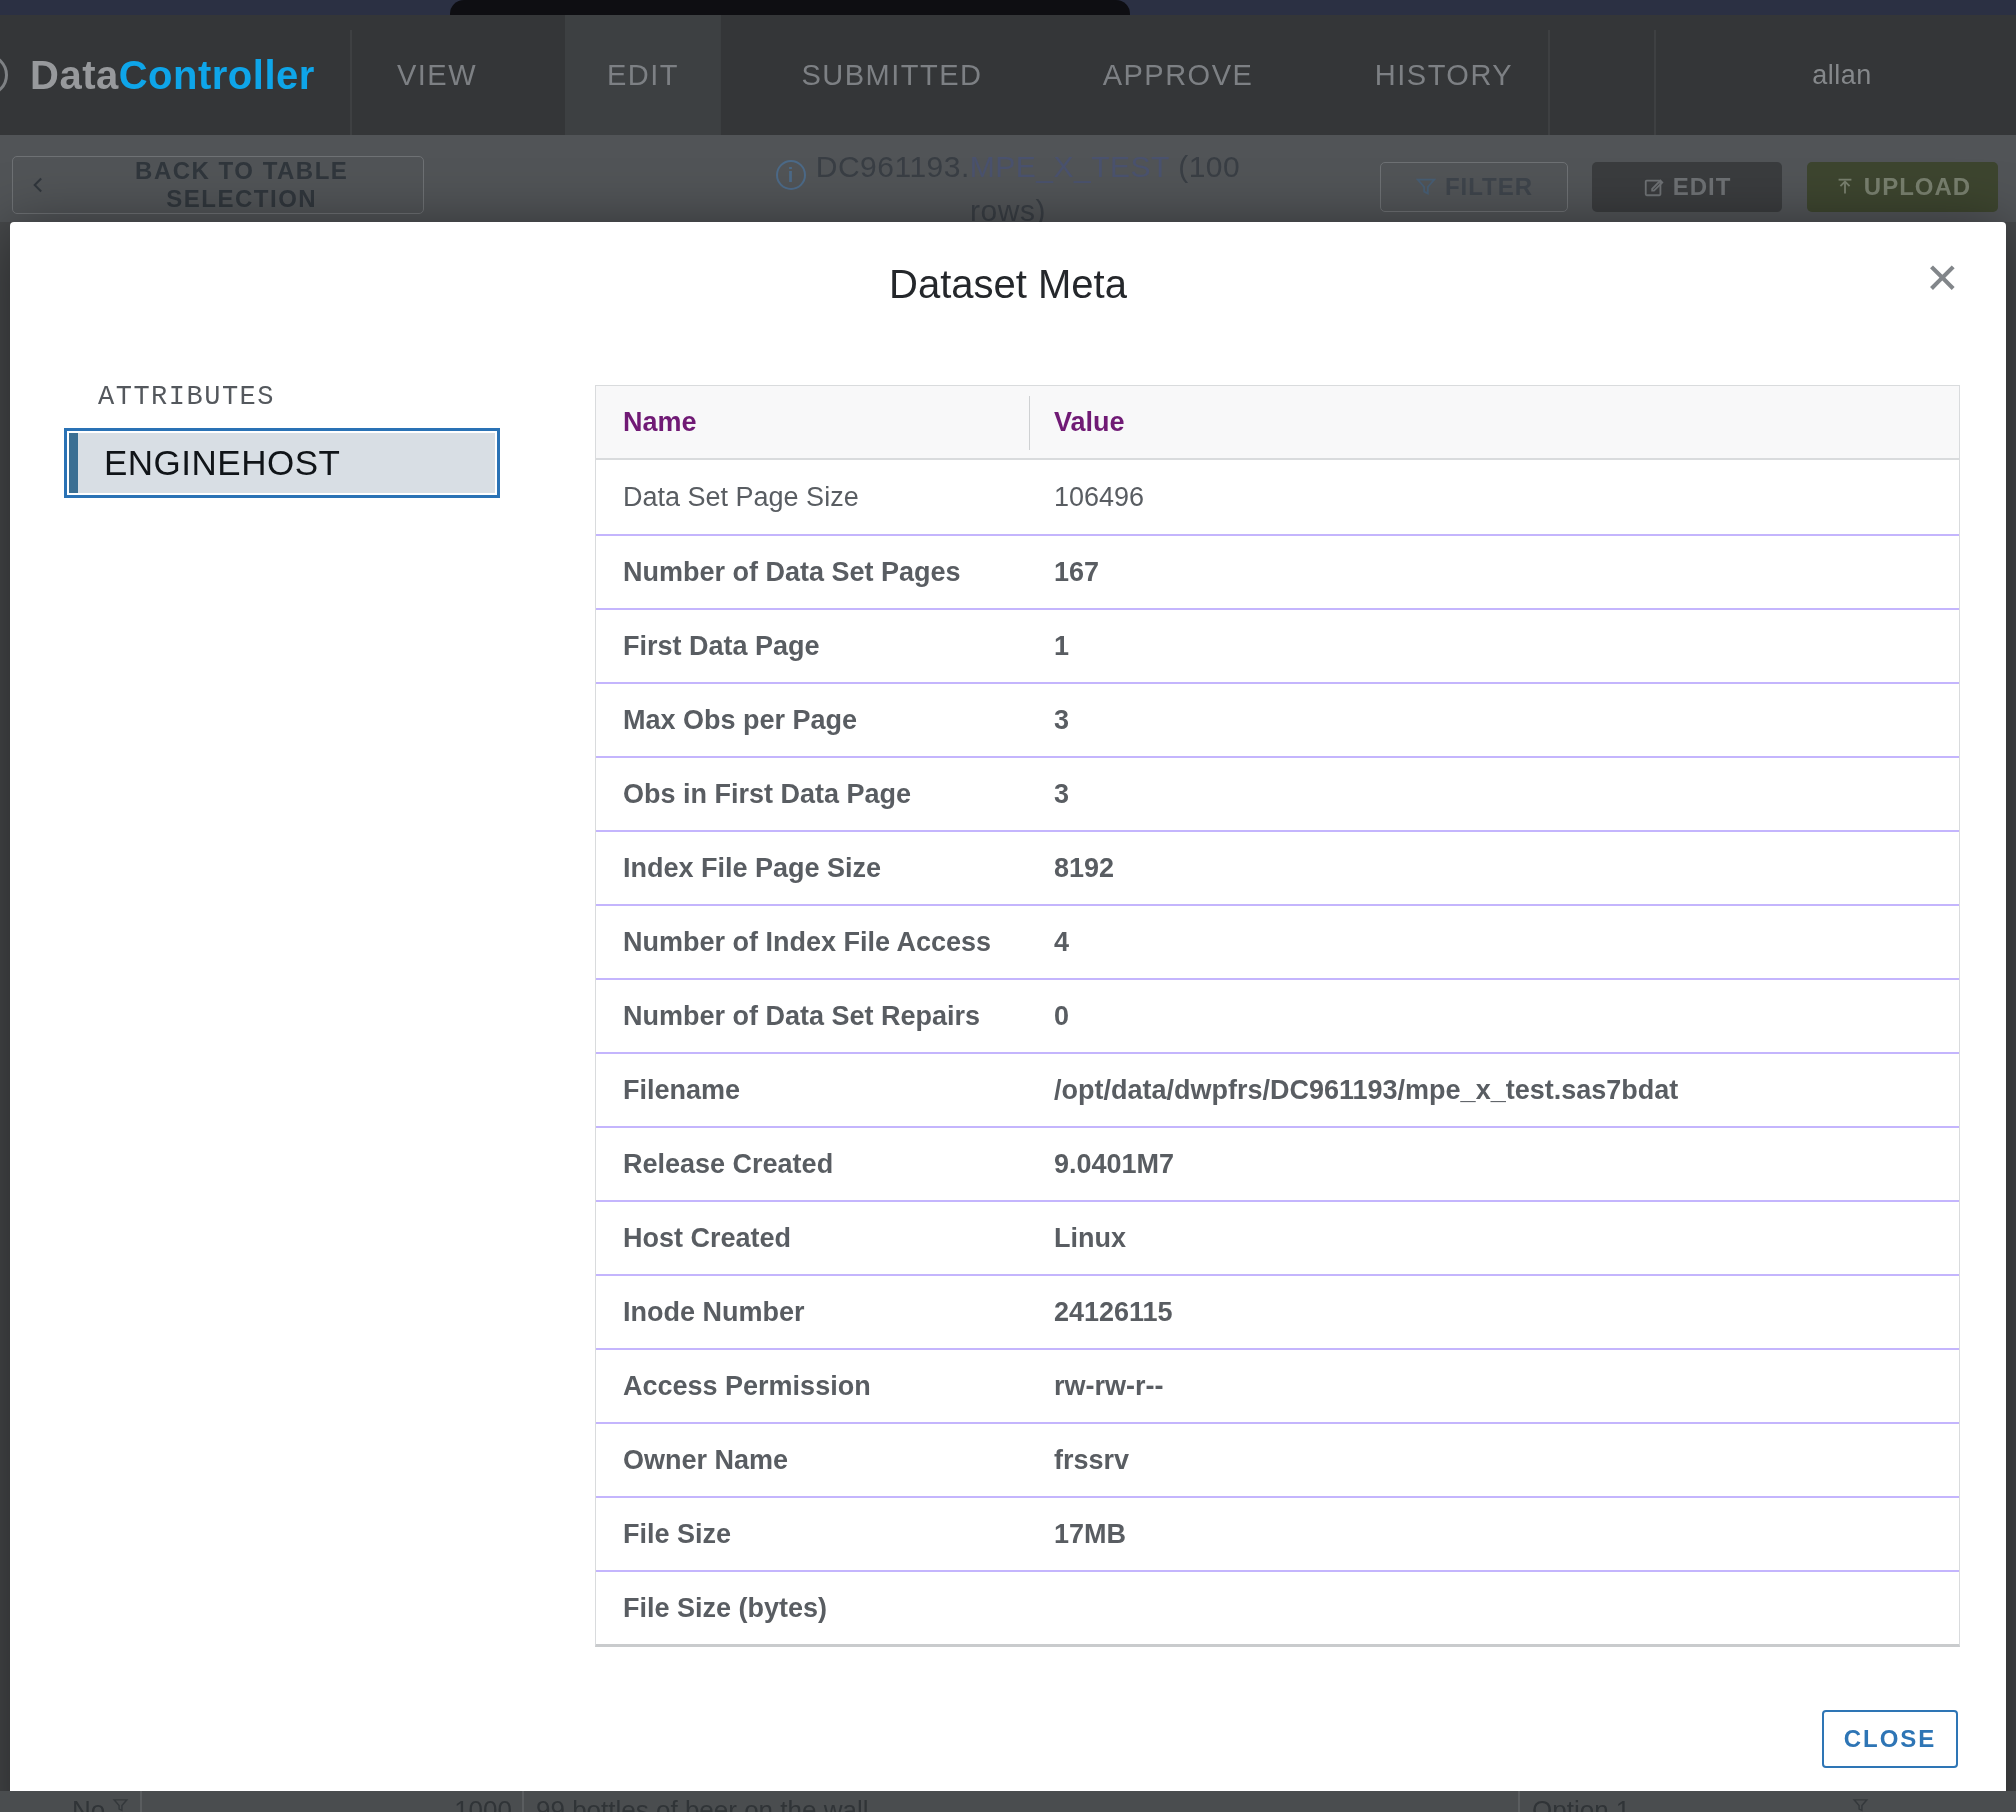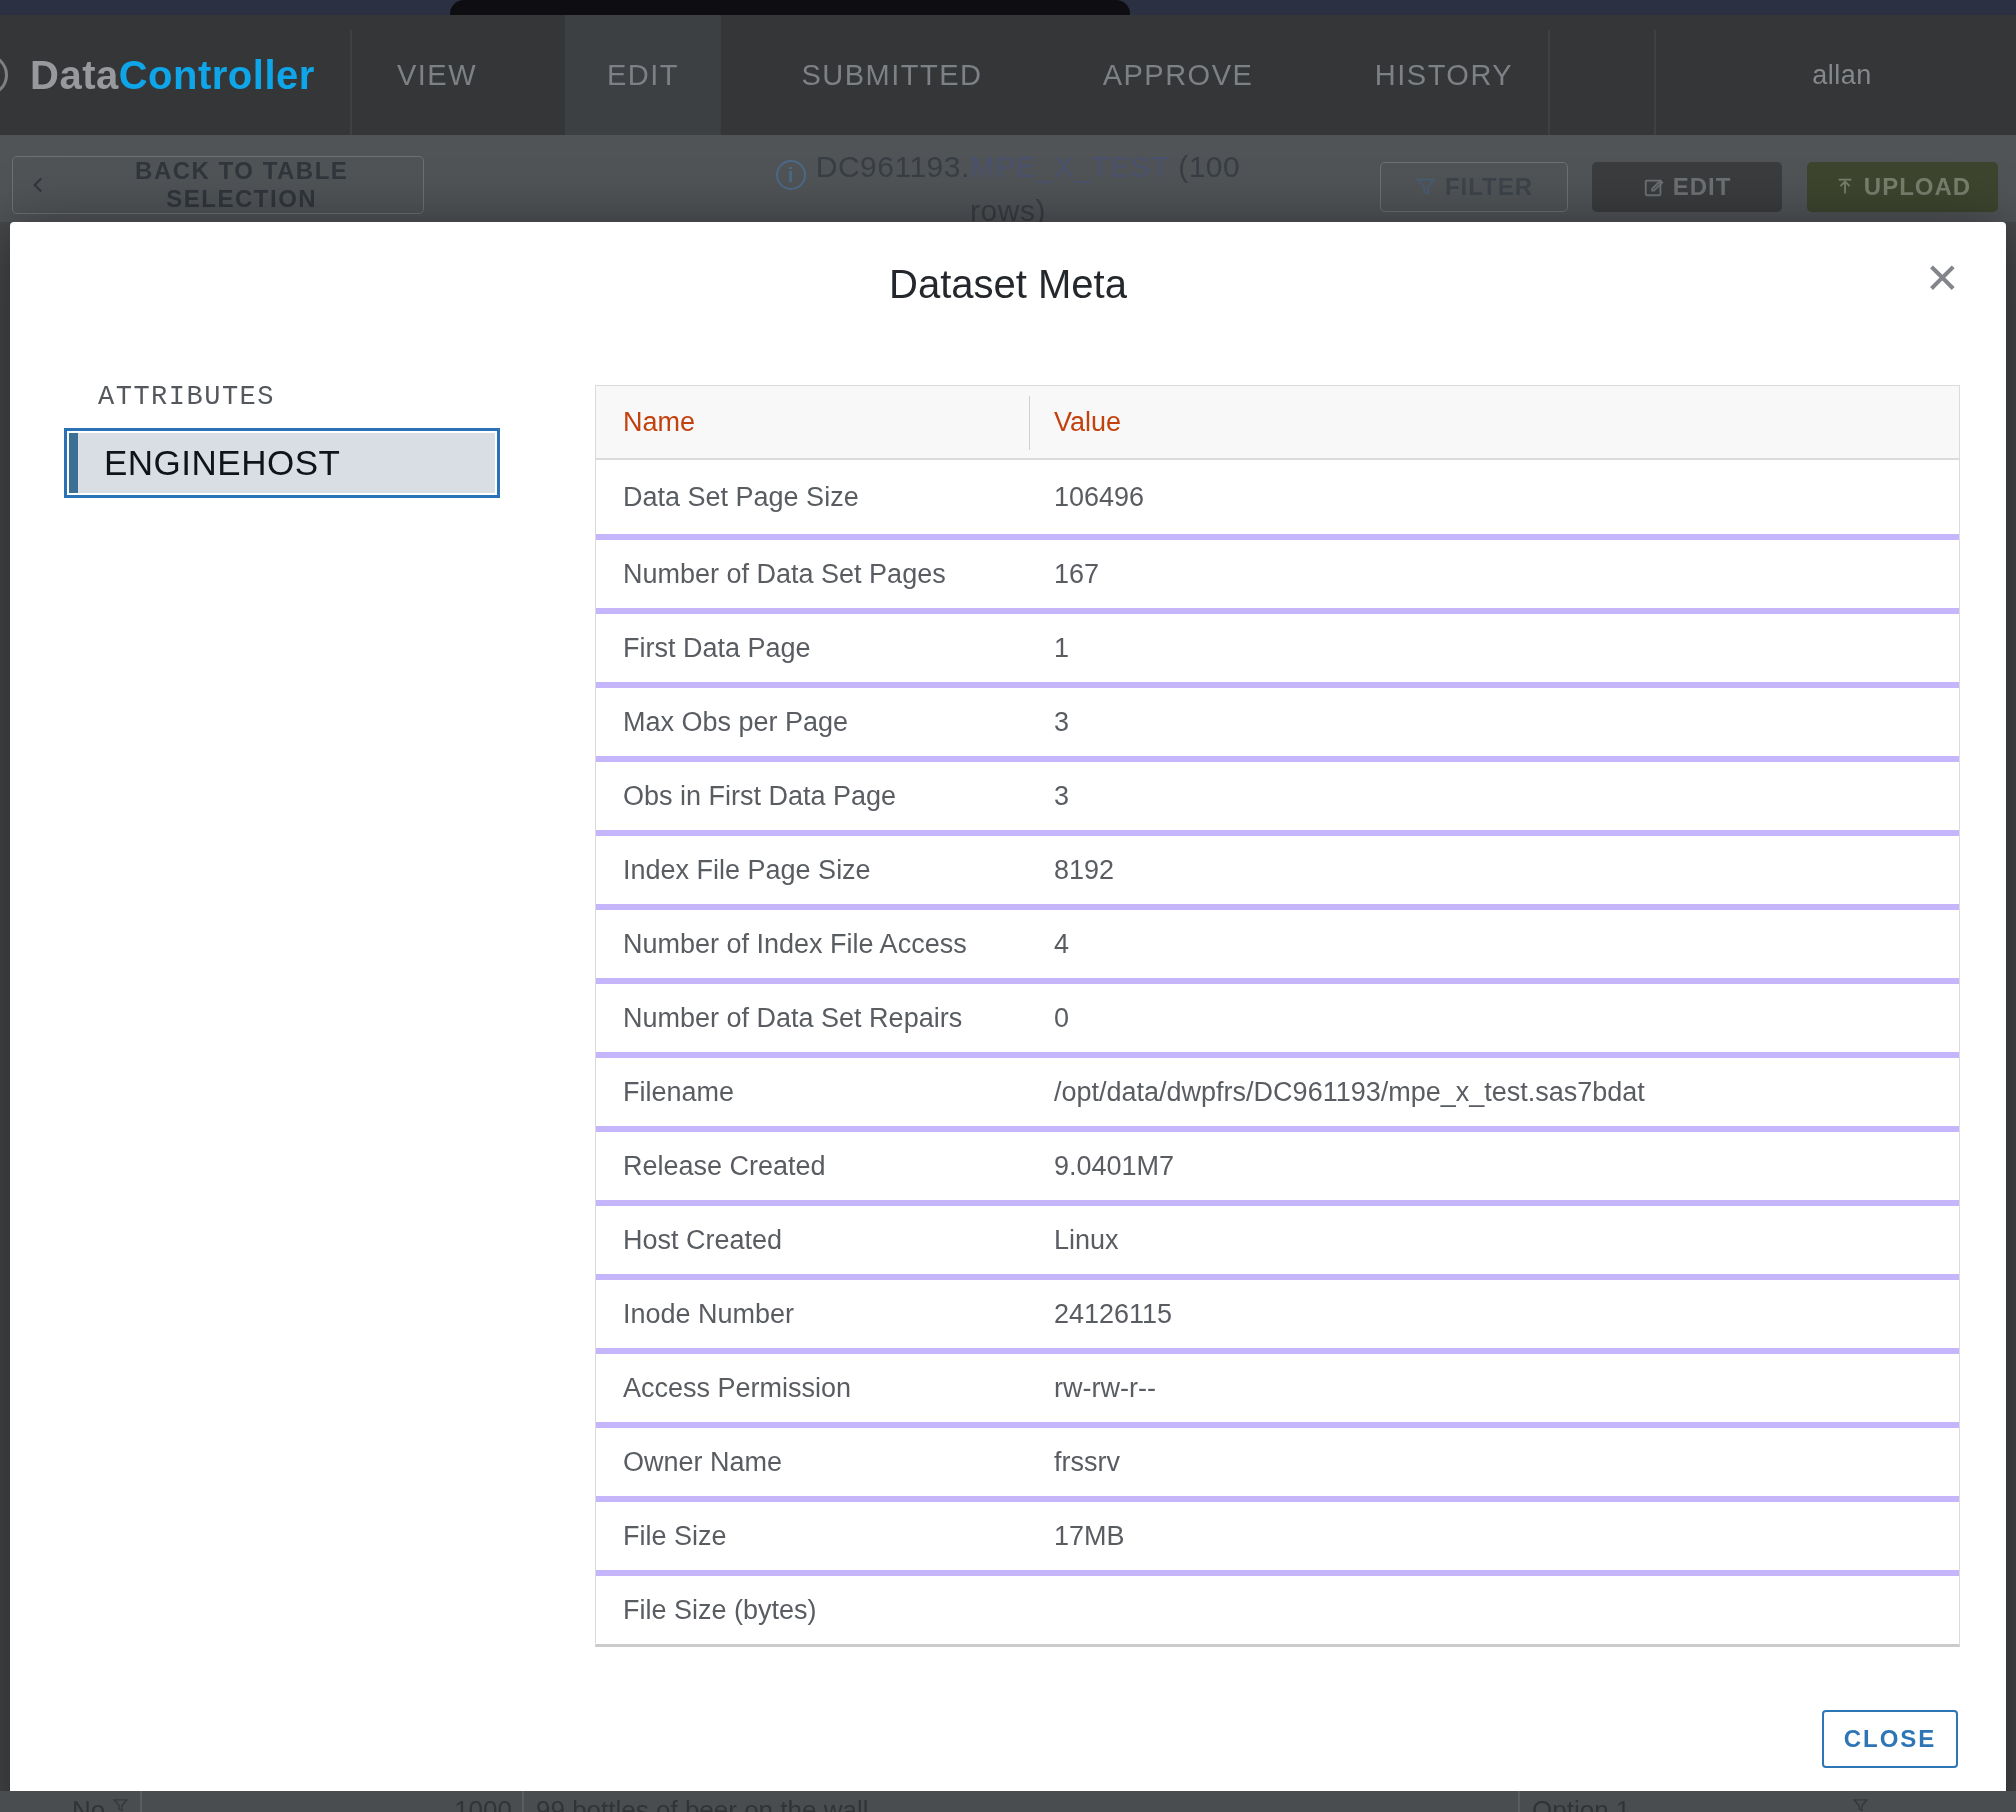--- a/index.html
+++ b/index.html
@@ -66,25 +66,25 @@
     border:3px solid #2a72b5; background:#ffffff; padding:2px; cursor:pointer; }
   .attr-inner { display:flex; align-items:center; width:100%; height:100%; background:#d8dee4; }
   .attr-bar { width:9px; align-self:stretch; background:#3b6f93; }
   .attr-label { margin-left:26px; font-size:35px; color:#101418; letter-spacing:.5px; }
 
   .meta-table { position:absolute; left:585px; top:163px; width:1365px;
     border:1px solid #d9dbdd; border-bottom:3px solid #c9cbcd; }
   .mt-header { position:relative; display:flex; height:74px; align-items:center;
     background:#f8f8f9; border-bottom:2px solid #d9dbdd; }
   .mt-vdiv { position:absolute; left:433px; top:10px; width:1px; height:54px; background:#cfd1d3; }
-  .mt-col { font-size:27px; font-weight:400; color:#c2410c; }
+  .mt-col { font-size:27px; font-weight:700; color:#701a75; }
   .mt-col.name { flex:0 0 433px; padding-left:27px; }
   .mt-col.value { flex:1; padding-left:25px; }
   .mt-row { display:flex; height:74px; align-items:center; background:#fff; }
-  .mt-row + .mt-row { border-top:6px solid #c4b5fd; }
+  .mt-row + .mt-row { border-top:2px solid #c4b5fd;font-weight:bold; }
   .mt-cell { font-size:27px; color:#595d62; white-space:nowrap; }
   .mt-cell.name { flex:0 0 433px; padding-left:27px; }
   .mt-cell.value { flex:1; padding-left:25px; }
 
   .close-btn { position:absolute; right:48px; top:1488px; width:136px; height:58px;
     background:#ffffff; border:2px solid #2e75b5; border-radius:4px; color:#2e75b5;
     font-size:24px; font-weight:700; letter-spacing:2px; font-family:inherit; cursor:pointer; }
 
   
   .bottomstrip { position:absolute; left:0; top:1791px; width:2016px; height:21px;

